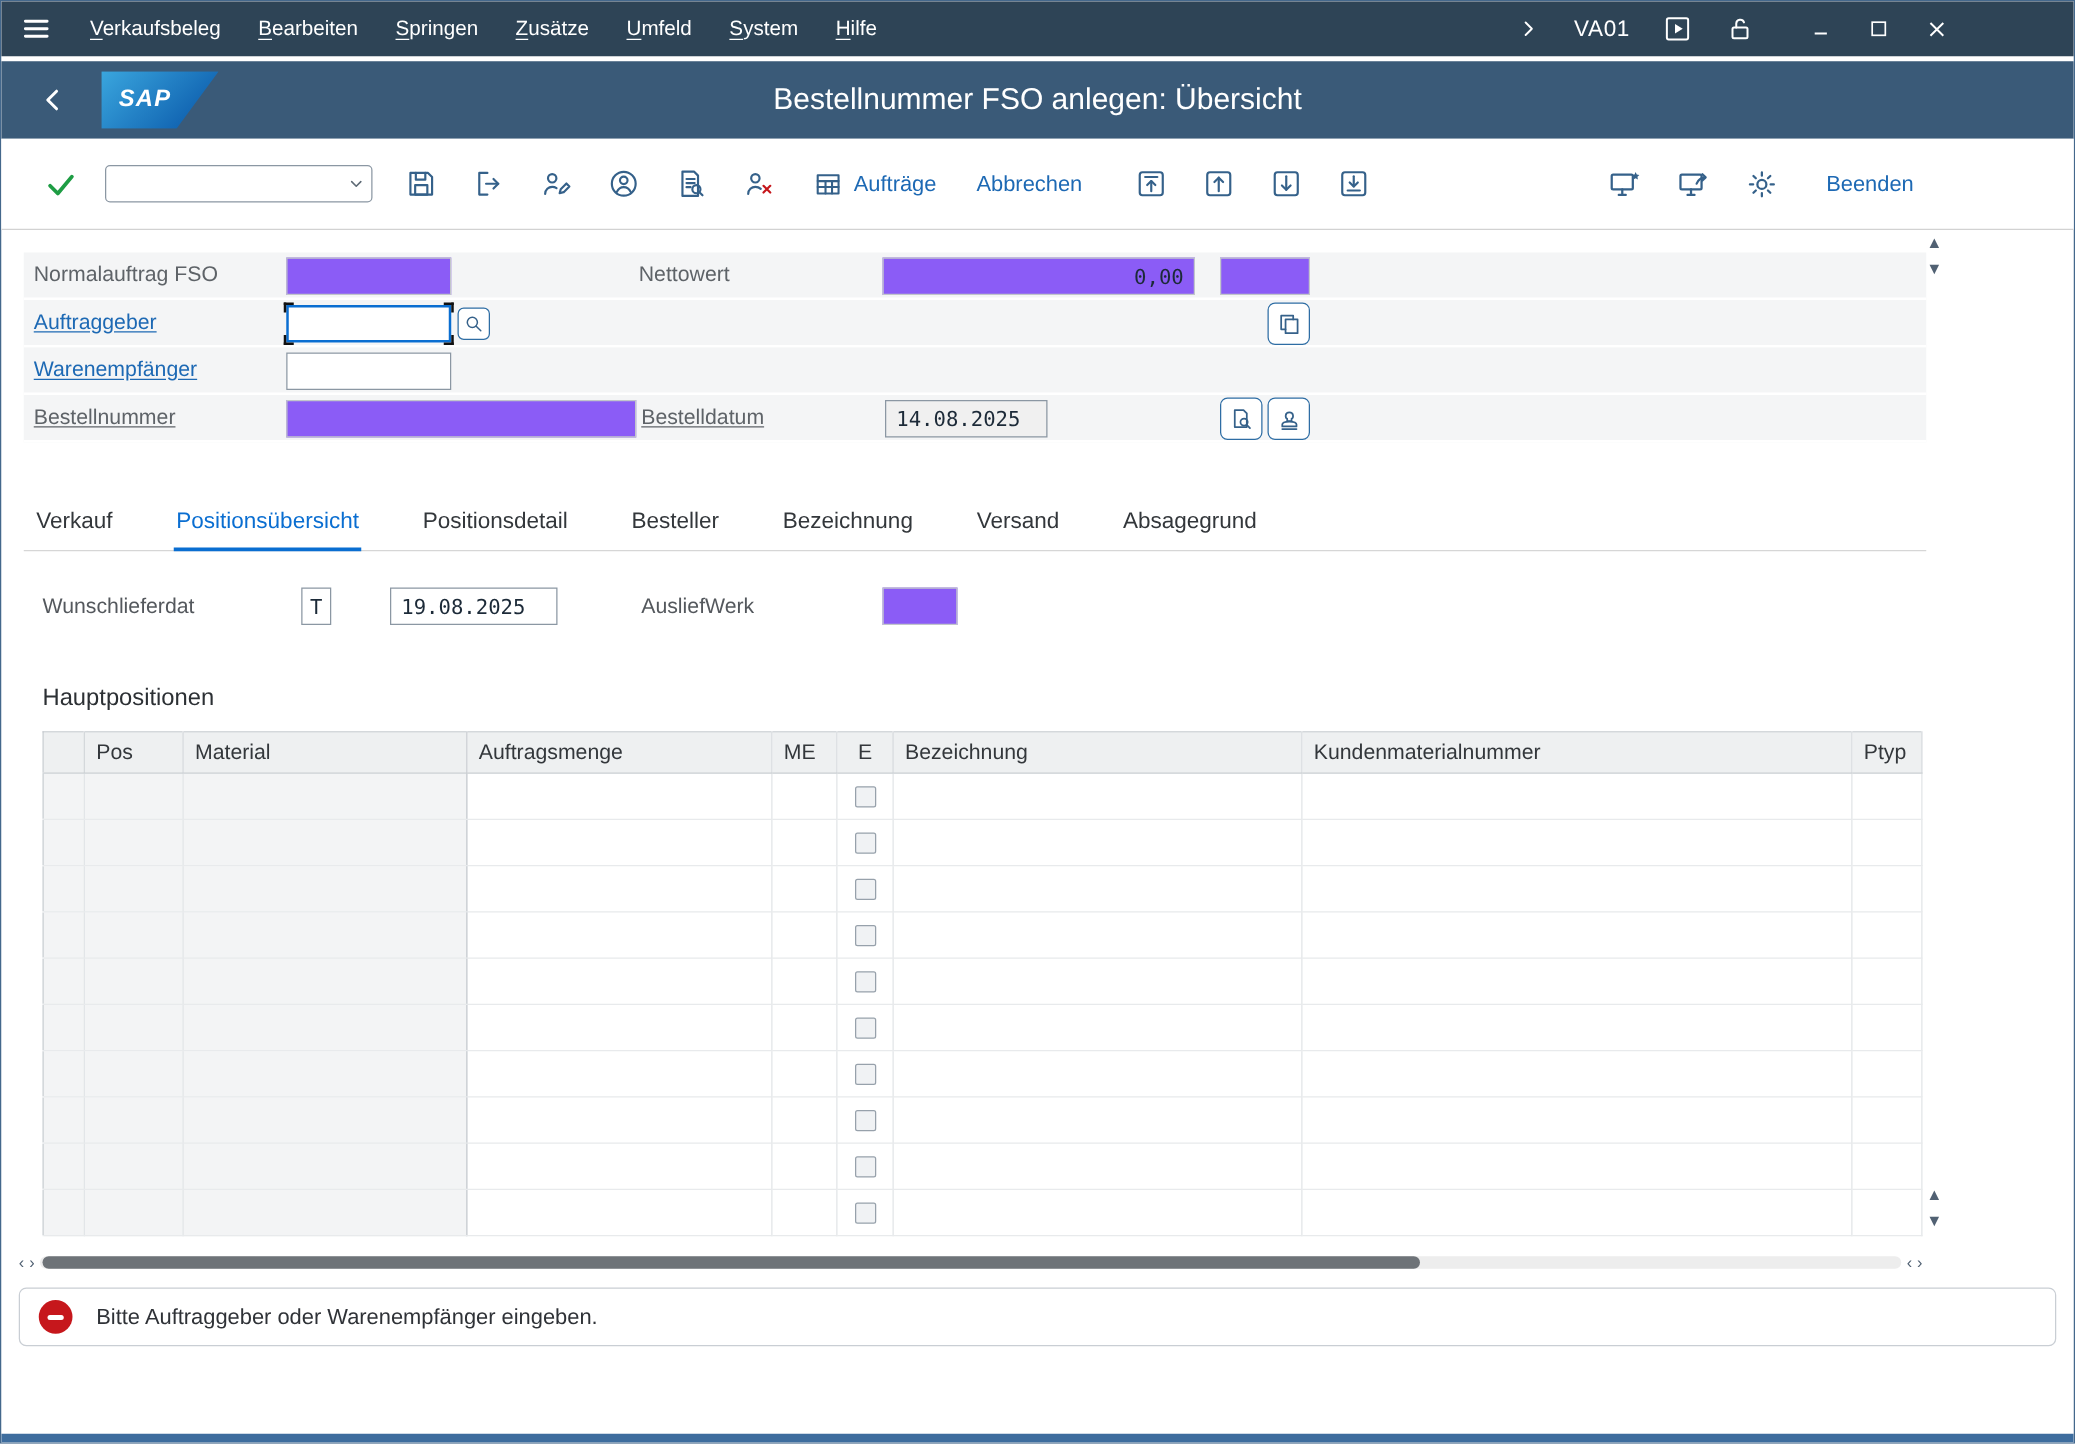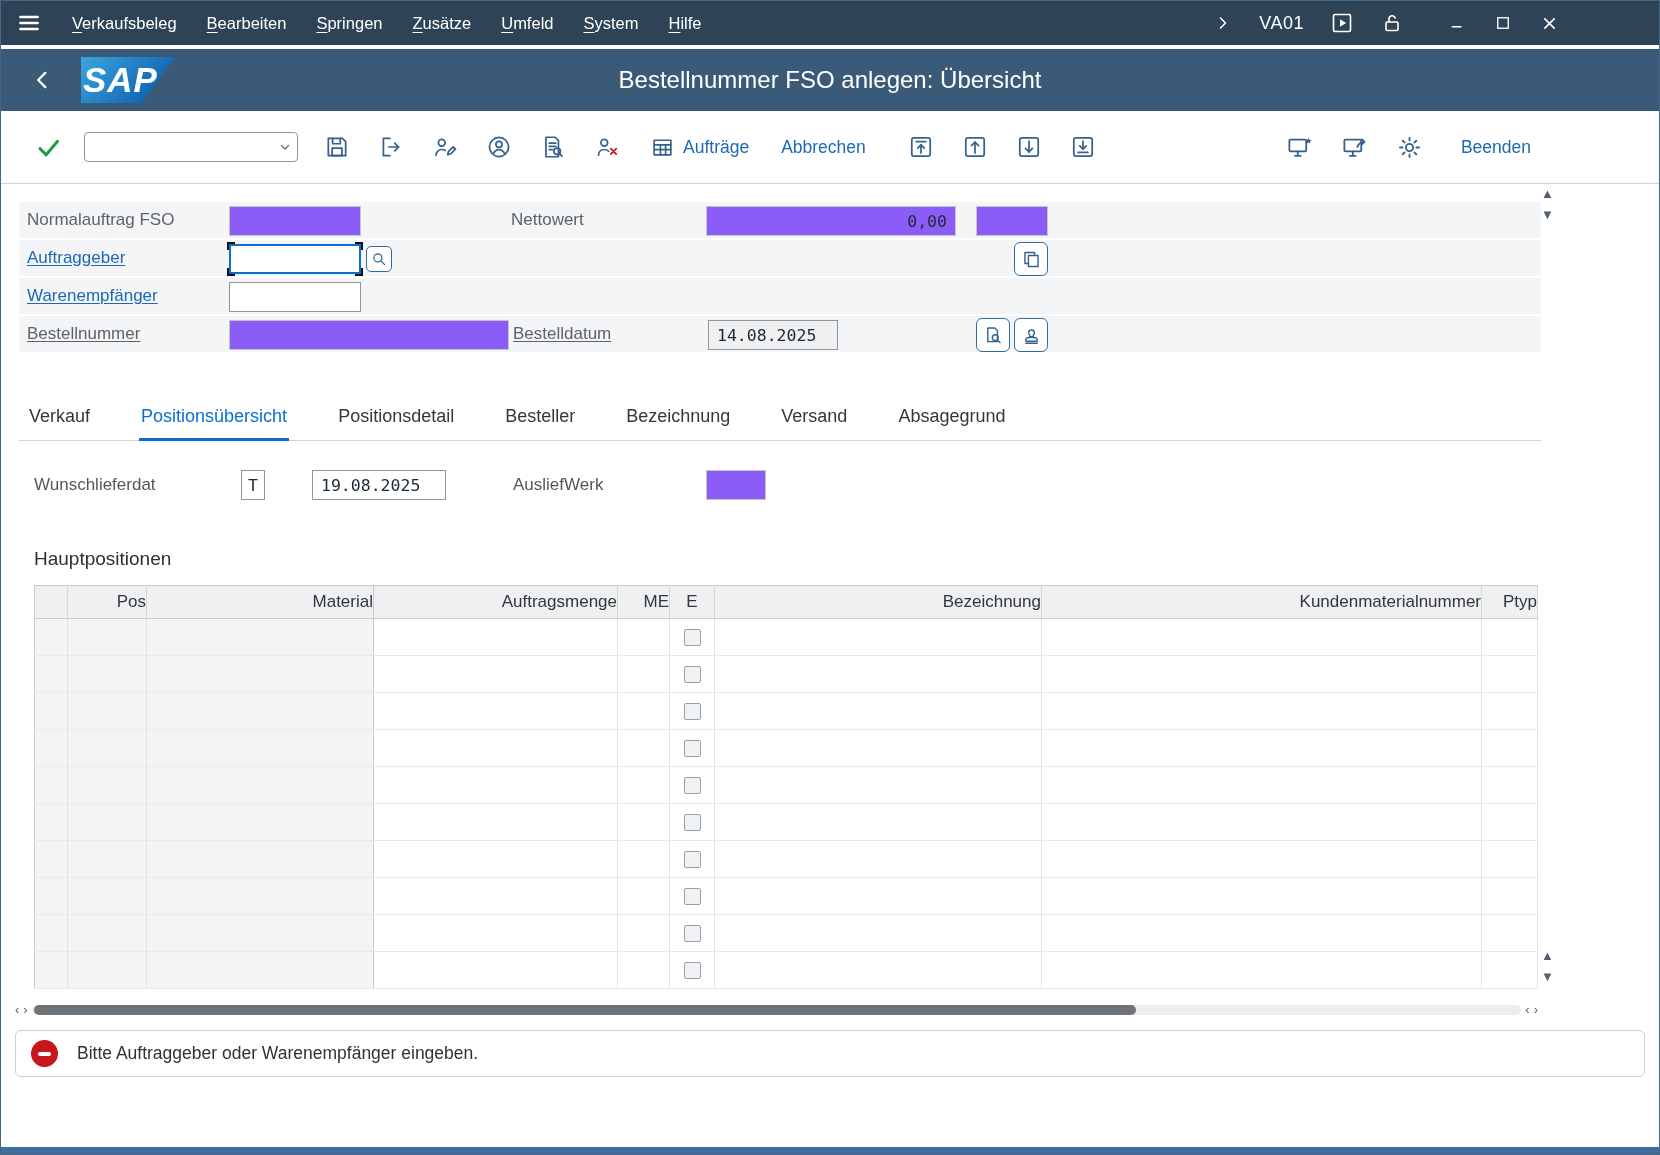--- a/index.html
+++ b/index.html
@@ -21,21 +21,21 @@
   .tcode{font-size:18px;letter-spacing:.5px;}
   .winctl{display:flex;align-items:center;gap:28px;margin-left:18px;}
   .mb-btn{display:flex;align-items:center;cursor:pointer;}
 
   
   .header{position:absolute;top:48px;left:0;right:0;height:62px;background:var(--header-bg);
     display:flex;align-items:center;color:#fff;}
   .back-btn{margin-left:28px;display:flex;align-items:center;cursor:pointer;}
   .sap-logo{margin-left:26px;width:94px;height:46px;background:linear-gradient(135deg,#3aa6de 0%,#0e5fae 85%);
     clip-path:polygon(0 0,100% 0,64% 100%,0 100%);display:flex;align-items:center;}
-  .sap-logo span{color:#fff;font-style:italic;font-weight:bold;font-size:35px;padding-left:2px;letter-spacing:1px;}
+  .sap-logo span{color:#fff;font-style:italic;font-weight:bold;font-size:19px;padding-left:14px;letter-spacing:1px;}
   .page-title{position:absolute;left:0;right:0;text-align:center;font-size:24px;pointer-events:none;}
 
   
   .toolbar{position:absolute;top:110px;left:0;right:0;height:73px;background:#fff;
     border-bottom:1px solid #d2d2d2;display:flex;align-items:center;padding:0 128px 0 34px;}
   .ic{stroke:var(--icon);fill:none;stroke-width:1.6;stroke-linecap:round;stroke-linejoin:round;}
   .tbtn{display:flex;align-items:center;cursor:pointer;flex:0 0 auto;}
   .txtbtn{color:var(--link);font-size:17.5px;cursor:pointer;white-space:nowrap;}
   .cmd-wrap{position:relative;margin-left:22px;flex:0 0 auto;}
   .cmd-field{width:214px;height:30px;border:1px solid #8b97a3;border-radius:4px;padding:0 26px 0 8px;
@@ -73,21 +73,21 @@
   .tab.active{color:var(--accent);border-bottom:3px solid var(--accent);margin-bottom:-1px;}
 
   
   .sales-row{position:absolute;top:465px;left:18px;width:1522px;height:38px;}
   .section-title{position:absolute;top:547px;left:33px;font-size:19px;font-weight:500;color:#2c3034;}
 
   
   .items-table{position:absolute;top:584px;left:33px;border-collapse:collapse;table-layout:fixed;
     width:1503px;border:1px solid #c6cbd0;}
   .items-table th{height:33px;background:#eef0f1;font-size:17px;font-weight:400;color:#33373b;
-    text-align:right;padding:0 0 0 9px;border-right:1px solid #d4d8db;border-bottom:1px solid #c9ced2;white-space:nowrap;overflow:hidden;}
+    text-align:left;padding:0 0 0 9px;border-right:1px solid #d4d8db;border-bottom:1px solid #c9ced2;white-space:nowrap;overflow:hidden;}
   .items-table th.center{text-align:center;padding:0;}
   .items-table td{height:37px;border-right:1px solid #e2e5e8;border-bottom:1px solid #e8eaec;background:#fff;}
   .items-table td.g{background:#f3f4f5;}
   .items-table td.c-mat,.items-table th.c-mat{border-right:1px solid #c3c8cd;}
   .cb{width:17px;height:17px;border:1px solid #97a1ab;background:#f0f2f4;margin:0 auto;border-radius:2px;cursor:pointer;}
 
   
   .hscroll{position:absolute;top:1001px;left:14px;width:1523px;height:15px;display:flex;align-items:center;gap:4px;}
   .sc-arrow{font-size:13px;color:#51masters;color:#516173;line-height:1;cursor:pointer;user-select:none;}
   .hs-track{flex:1;height:10px;background:#ededed;border-radius:5px;position:relative;}

